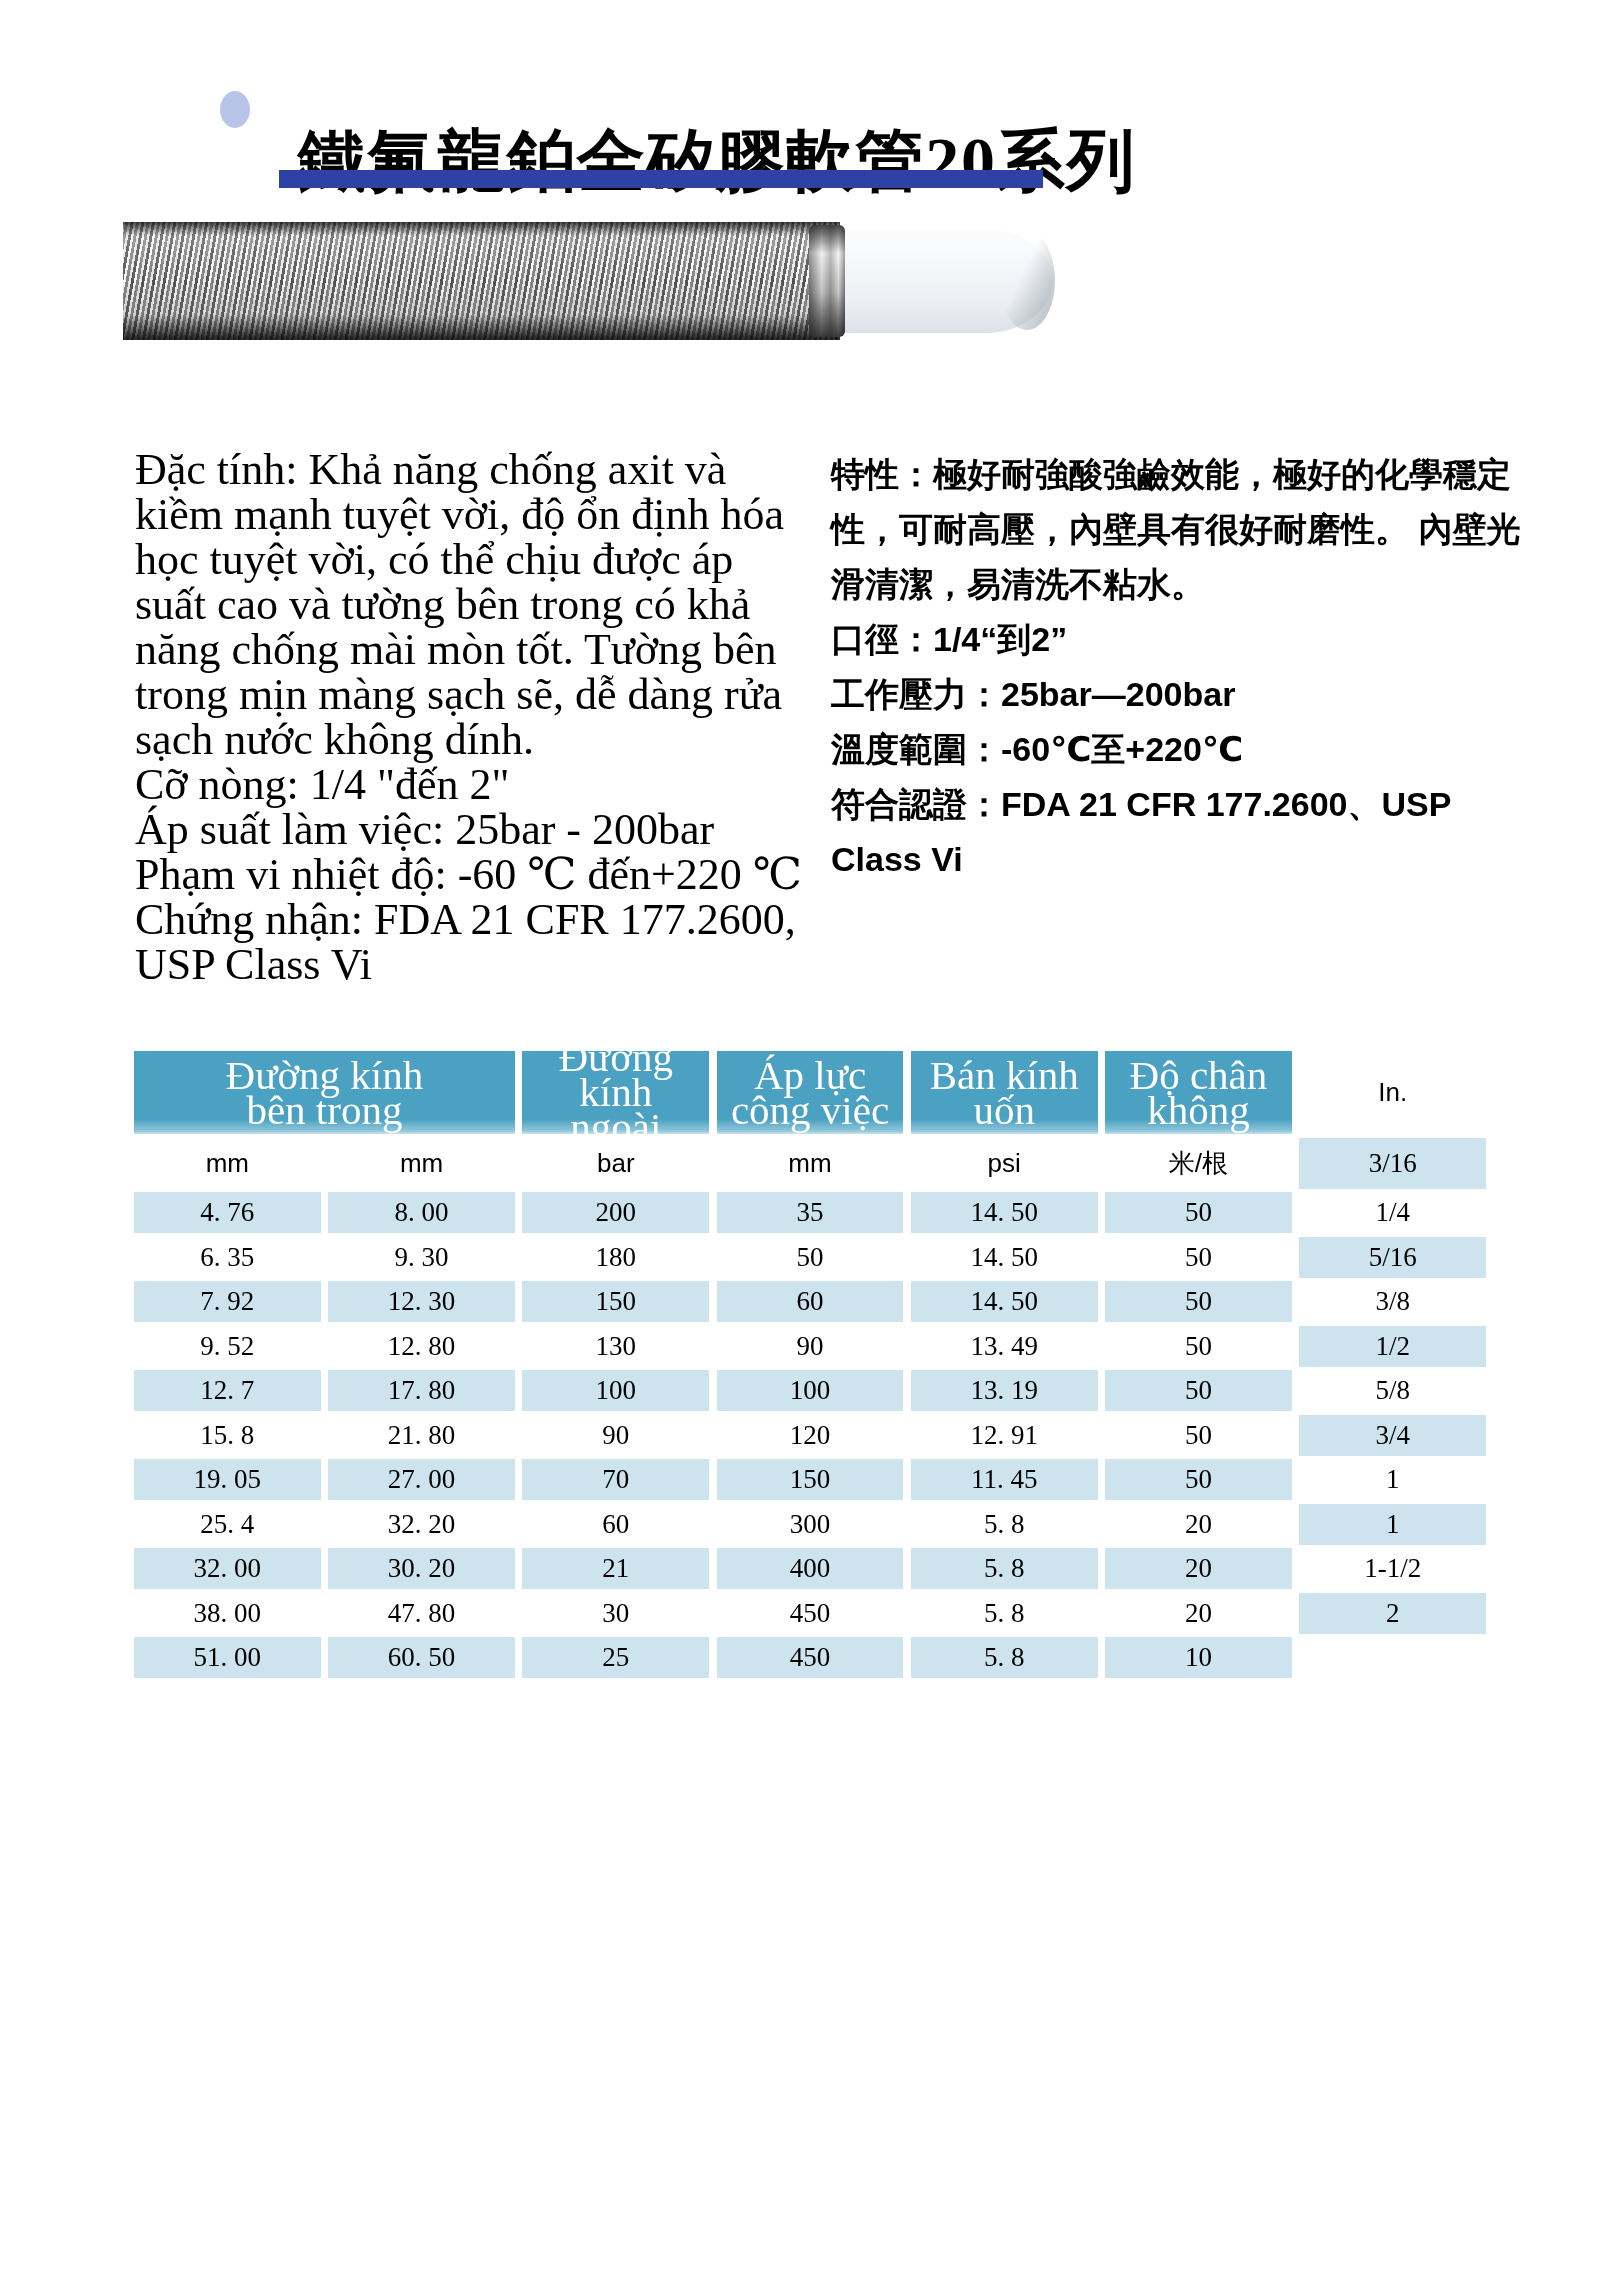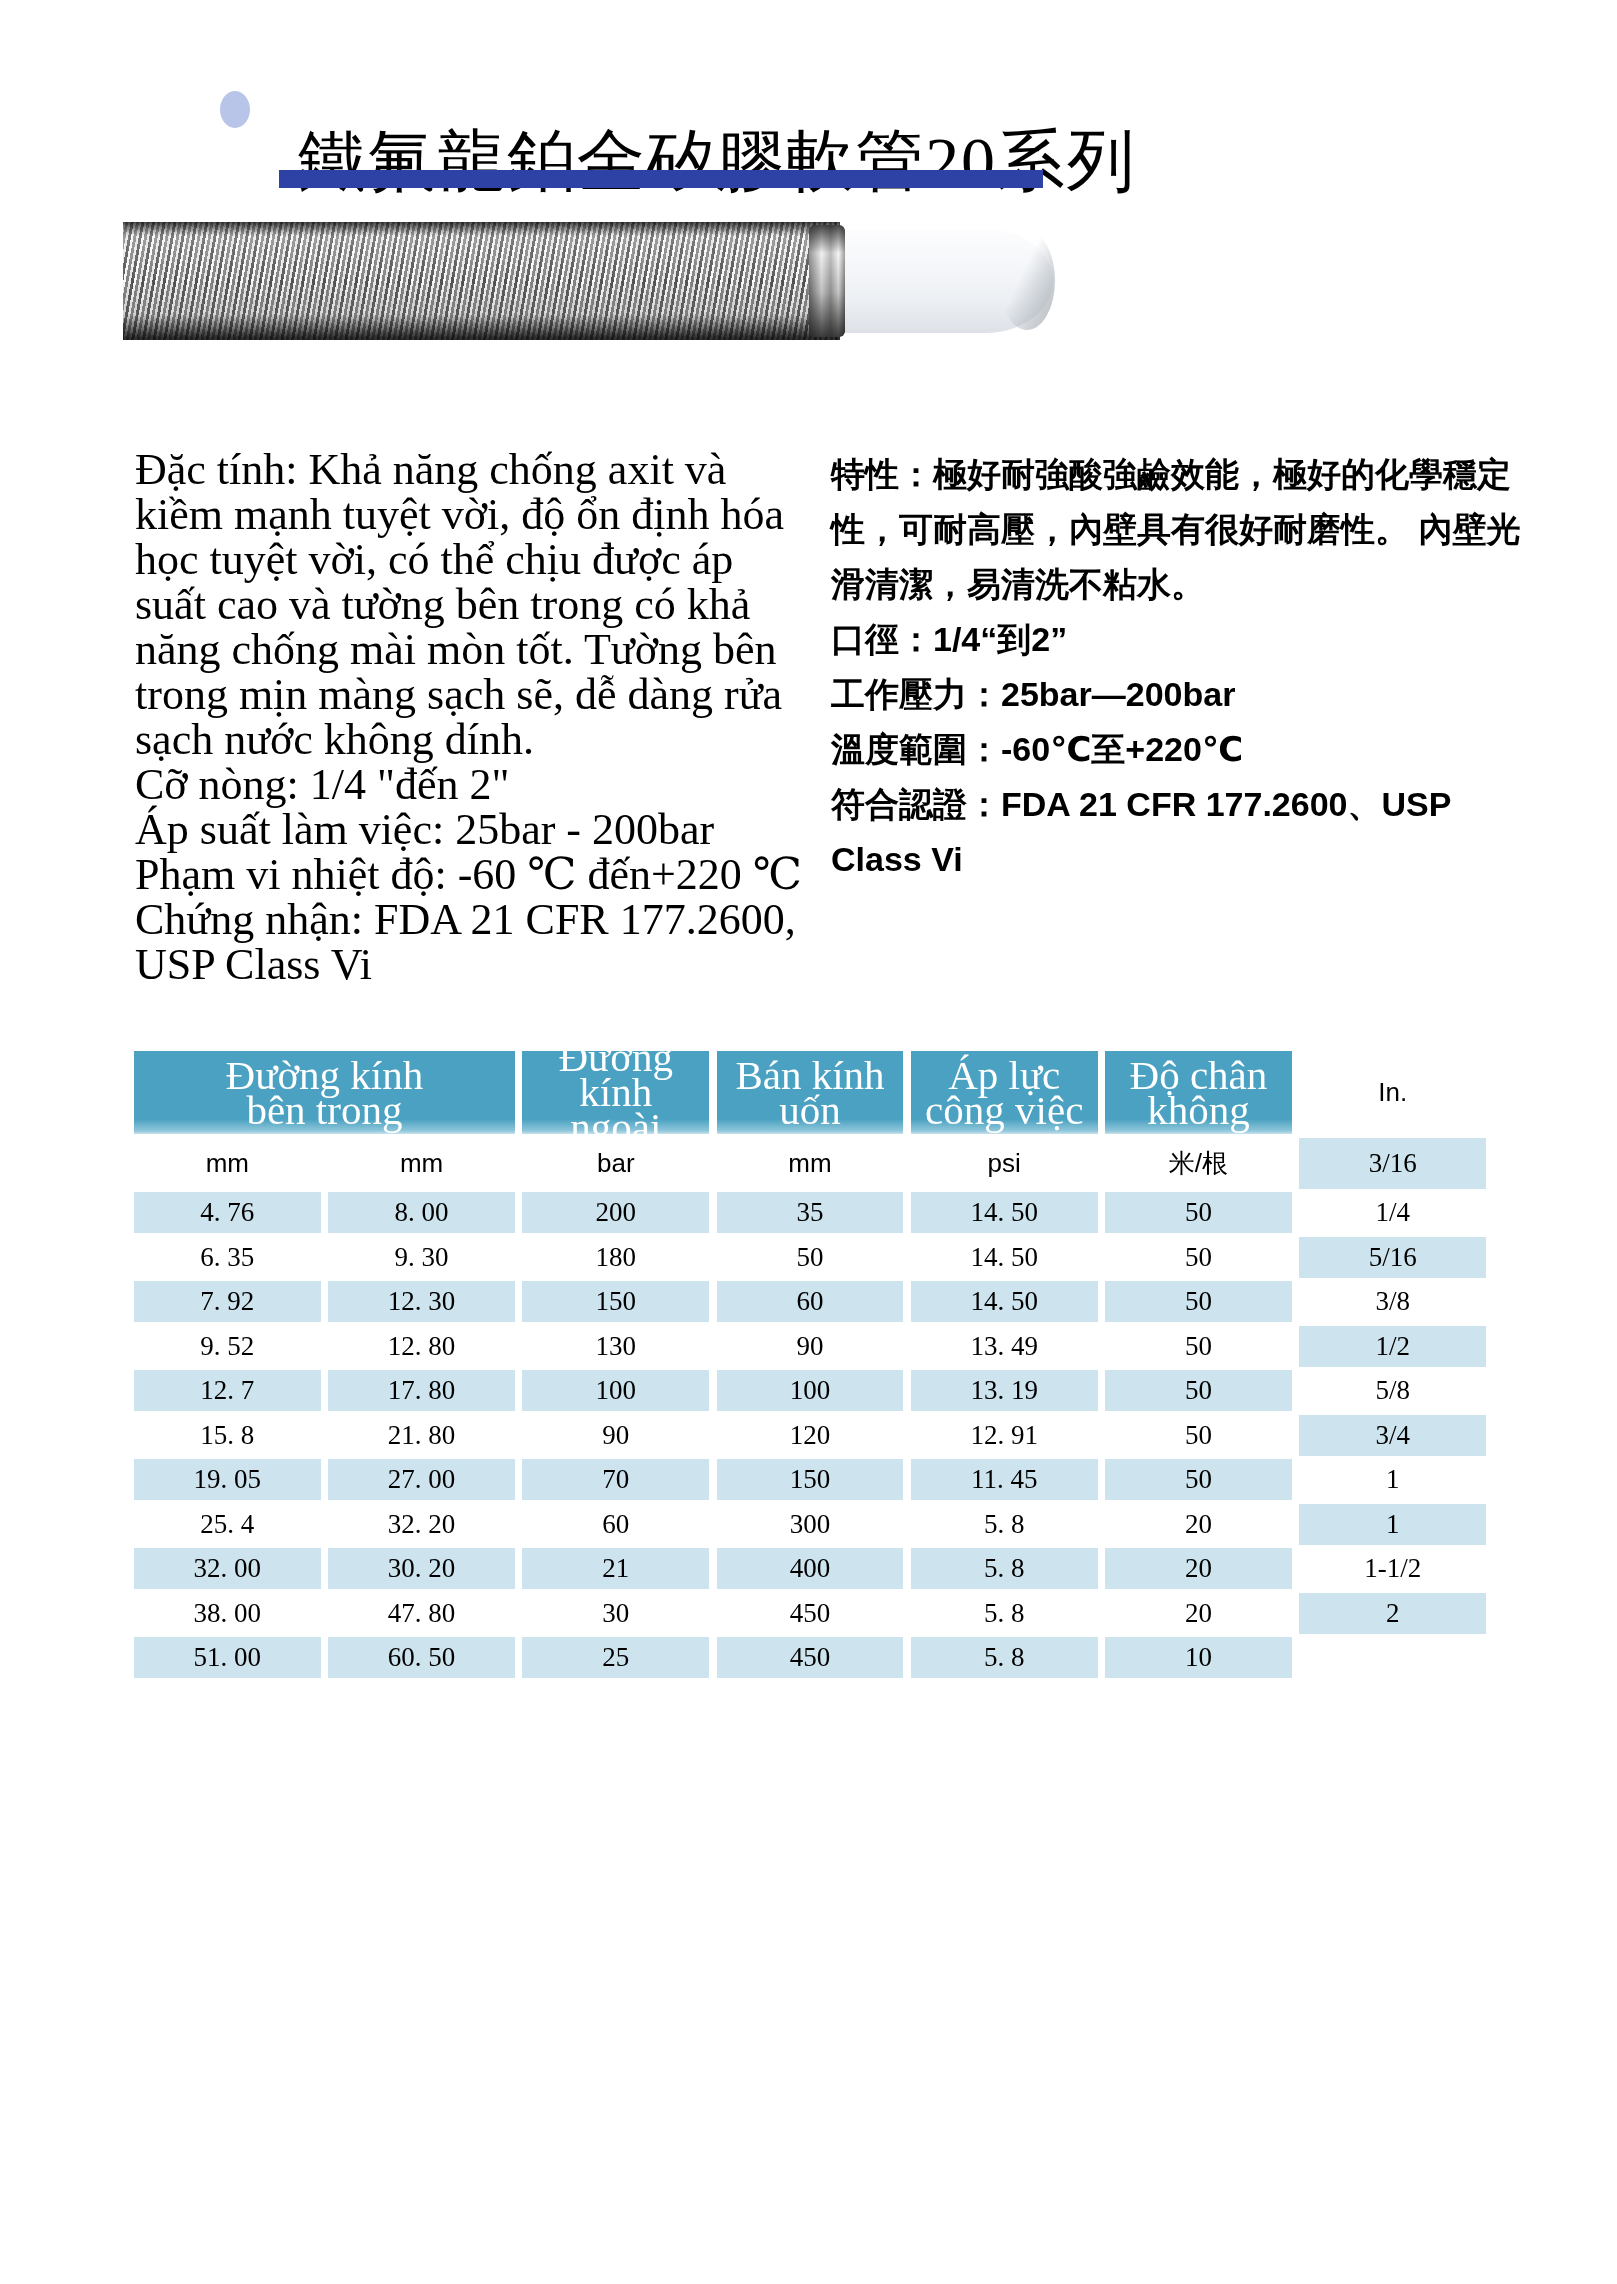--- a/index.html
+++ b/index.html
@@ -9,21 +9,21 @@
     overflow:hidden;
   }
 
   
   .bullet {
     position:absolute; left:220px; top:91px; width:30px; height:37px;
     border-radius:50%; background:#b9c4e9;
   }
   .page-title {
     position:absolute; left:298px; top:70px; width:873px;
-    font-size:68px; font-weight:normal; letter-spacing:1.7px;
+    font-size:68px; font-weight:bold; letter-spacing:1.7px;
     font-family:"Liberation Serif","DejaVu Serif",serif;
     white-space:nowrap;
   }
   .title-underline {
     position:absolute; left:279px; top:170px; width:764px; height:18px;
     background:#2e41a4;
   }
 
   
   .hose { position:absolute; left:123px; top:222px; width:931px; height:118px; }
@@ -127,23 +127,23 @@
   <p>工作壓力：25bar—200bar</p>
   <p>溫度範圍：-60℃至+220℃</p>
   <p>符合認證：FDA 21 CFR 177.2600、USP Class Vi</p>
 </div>
 
 <div class="spec-table">
   <div class="hcell span2">Đường kính
 bên trong</div>
   <div class="hcell">Đường kính
 ngoài</div>
-  <div class="hcell">Bán kính uốn</div>
   <div class="hcell">Áp lực
 công việc</div>
+  <div class="hcell">Bán kính uốn</div>
   <div class="hcell">Độ chân
 không</div>
 
   <div class="ucell">In.</div>
   <div class="ucell">mm</div>
   <div class="ucell">mm</div>
   <div class="ucell">bar</div>
   <div class="ucell">mm</div>
   <div class="ucell">psi</div>
   <div class="ucell">米/根</div>

